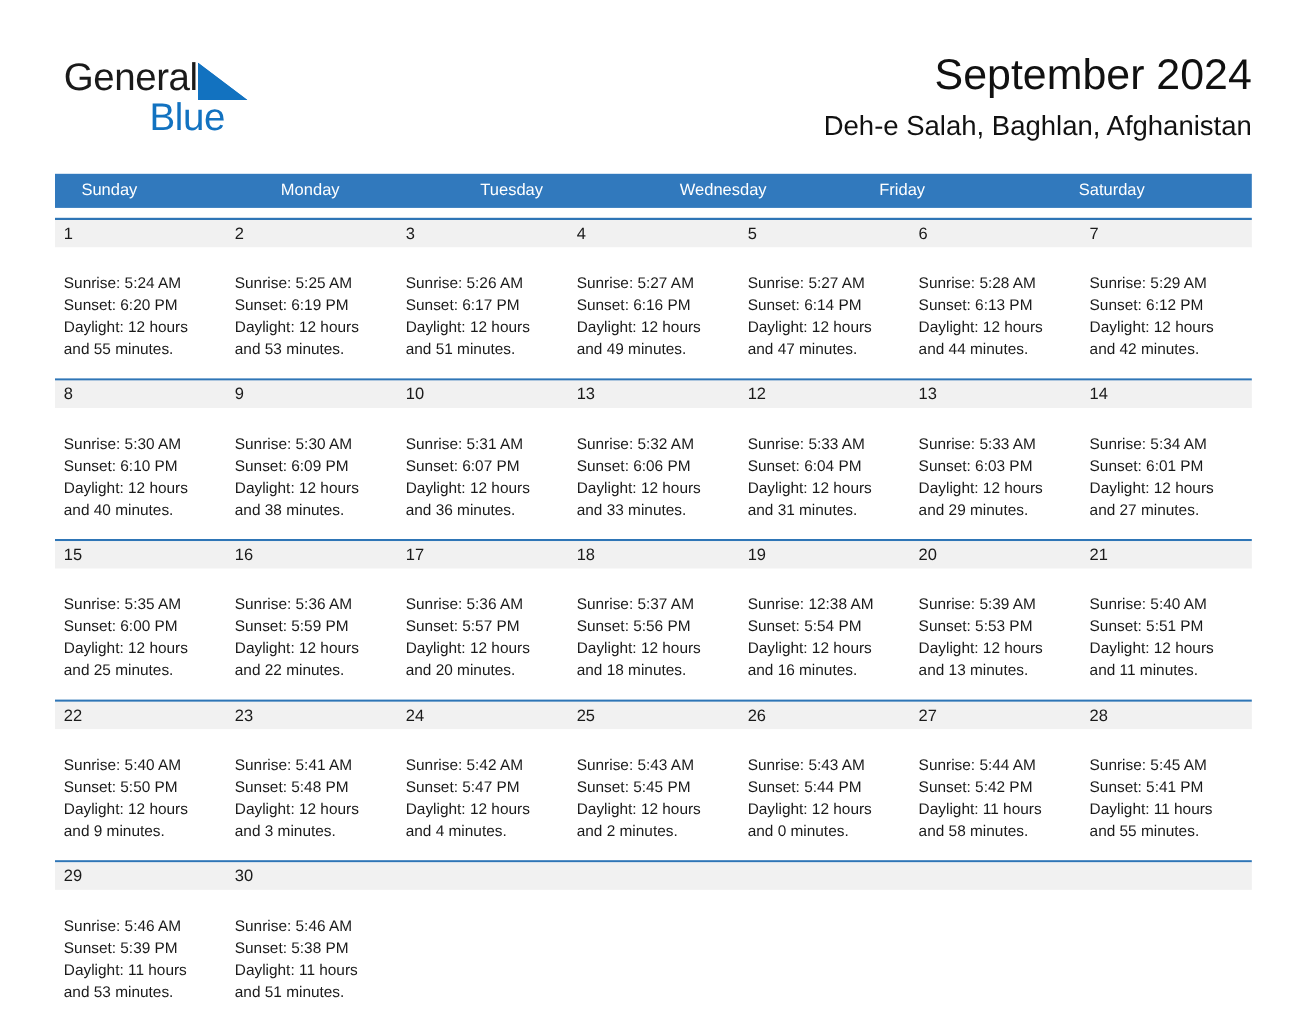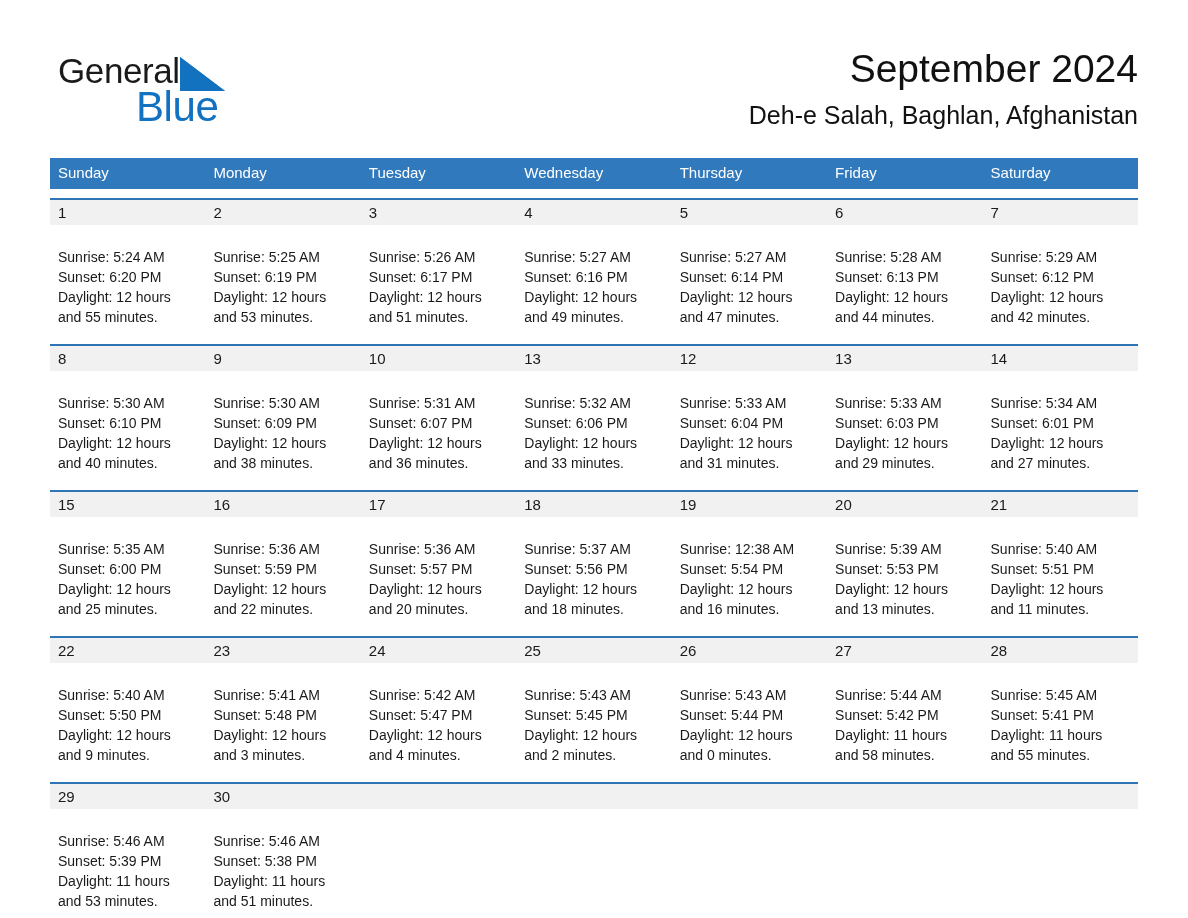--- a/index.html
+++ b/index.html
@@ -54,21 +54,21 @@
     width: 45px;
     height: 34px;
     margin-left: 0px;
     margin-top: 5px;
     display: block;
   }
   .brand-blue {
     position: absolute;
     left: 78px;
     top: 36px;
-    font-size: 42px;
+    font-size: 35px;
     line-height: 38px;
     letter-spacing: -0.4px;
     color: #1272c0;
     font-family: "Liberation Sans", sans-serif;
   }
   .title-block {
     position: absolute;
     right: 0;
     top: 0;
     text-align: right;
@@ -105,20 +105,21 @@
   }
   .dow {
     flex: 1 1 0;
     box-sizing: border-box;
     padding: 5px 0 0 8px;
     color: #ffffff;
     font-size: 15px;
     line-height: 20px;
     overflow: hidden;
     white-space: nowrap;
+    margin-left: 16px;
   }
 
   .week {
     width: 100%;
     border-top: 2px solid #2e75b6;
     margin-top: 9px;
   }
   .week:first-of-type {
     margin-top: 0;
     border-top: none;
@@ -180,21 +181,20 @@
 
   </div>
 
   <div class="calendar">
 
     <div class="dow-row">
       <div class="dow">Sunday</div>
       <div class="dow">Monday</div>
       <div class="dow">Tuesday</div>
       <div class="dow">Wednesday</div>
-      <div class="dow">Thursday</div>
       <div class="dow">Friday</div>
       <div class="dow">Saturday</div>
     </div>
 
     <div class="week">
       <div class="week-dates">
         <div class="daynum">1</div>
         <div class="daynum">2</div>
         <div class="daynum">3</div>
         <div class="daynum">4</div>

